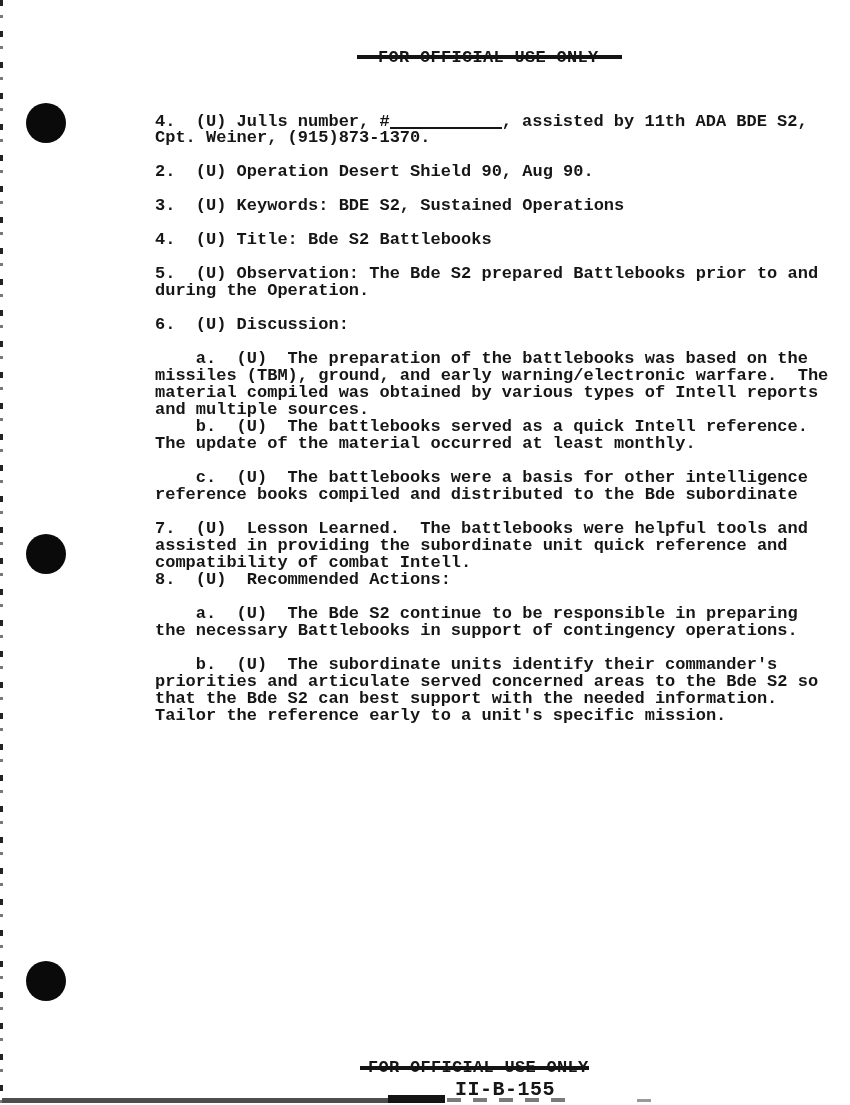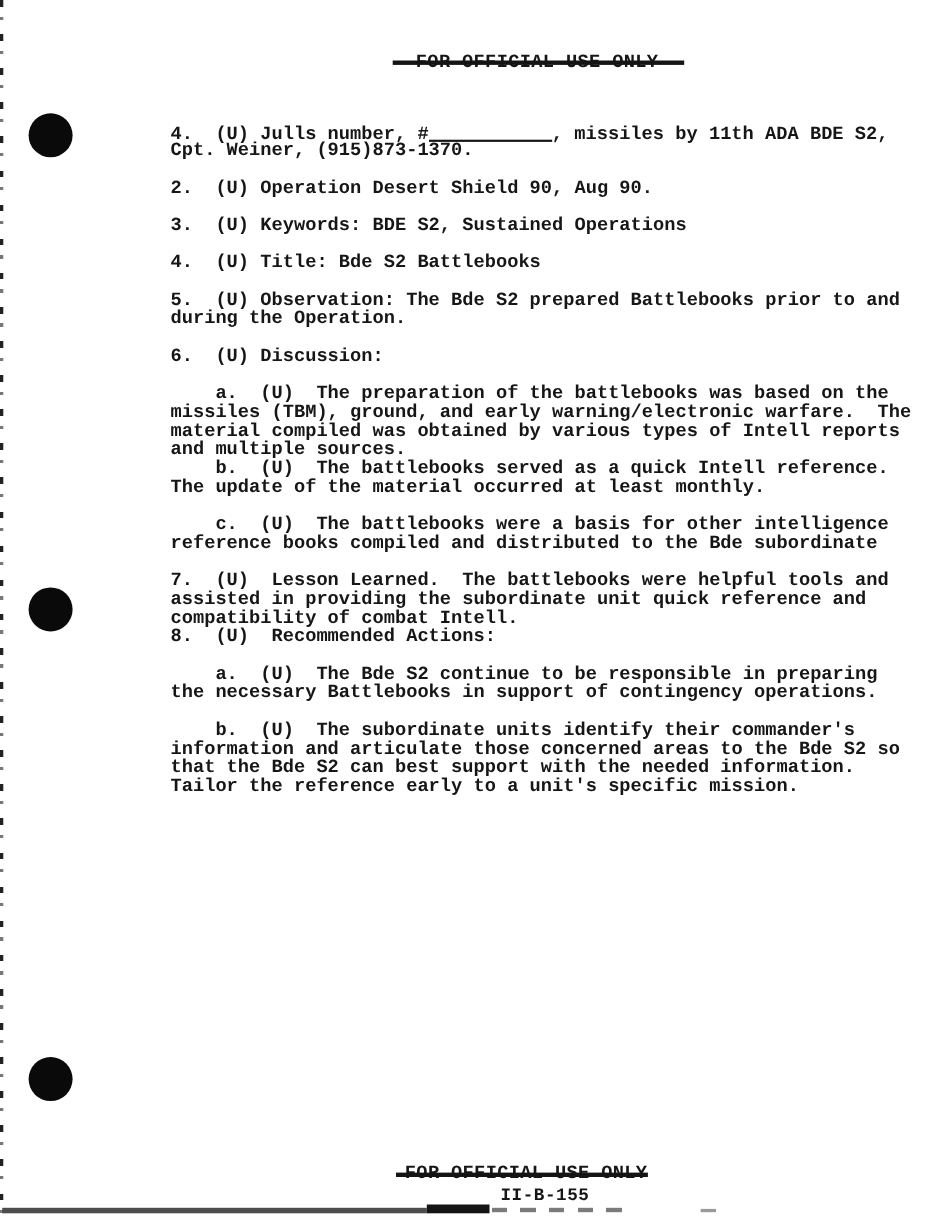--- a/index.html
+++ b/index.html
@@ -66,21 +66,21 @@
     width: 112px;
     height: 12px;
     border-bottom: 2.5px solid #161616;
     position: relative;
     top: 3px;
   }
   .page-number {
     position: absolute;
     left: 455px;
     top: 1078px;
-    font-size: 16px;
+    font-size: 20px;
     font-weight: 700;
     letter-spacing: 0.5px;
   }
   
   .artifact { position: absolute; }
   .art-band     { left: 2px;   top: 1098px; width: 386px; height: 5px; background: #4d4d4d; }
   .art-chunk    { left: 388px; top: 1095px; width: 57px;  height: 8px; background: #141414; }
   .art-dashes   { left: 447px; top: 1098px; width: 120px; height: 4px;
                   background: repeating-linear-gradient(to right,
                     rgba(90,90,90,0.8) 0 14px, rgba(0,0,0,0) 14px 26px); }
@@ -94,21 +94,21 @@
   <div class="edge-left"></div>
 
   <div class="hole" style="top:103px"></div>
   <div class="hole" style="top:534px"></div>
   <div class="hole" style="top:961px"></div>
 
   <div class="cls-text" style="left:378px; top:48px">FOR OFFICIAL USE ONLY</div>
   <div class="strike" style="left:357px; top:55px; width:265px"></div>
 
   <div class="doc-body">
-    <div class="line"><span>4.  (U) Julls number, #</span><span class="blank-line"></span><span>, missiles by 11th ADA BDE S2,</span></div>
+    <div class="line"><span>4.  (U) Julls number, #</span><span class="blank-line"></span><span>, assisted by 11th ADA BDE S2,</span></div>
     <div class="line"><span>Cpt. Weiner, (915)873-1370.</span></div>
     <div id="body-lines">
         <div class="line"></div>
         <div class="line">2.  (U) Operation Desert Shield 90, Aug 90.</div>
         <div class="line"></div>
         <div class="line">3.  (U) Keywords: BDE S2, Sustained Operations</div>
         <div class="line"></div>
         <div class="line">4.  (U) Title: Bde S2 Battlebooks</div>
         <div class="line"></div>
         <div class="line">5.  (U) Observation: The Bde S2 prepared Battlebooks prior to and</div>
@@ -128,21 +128,21 @@
         <div class="line"></div>
         <div class="line">7.  (U)  Lesson Learned.  The battlebooks were helpful tools and</div>
         <div class="line">assisted in providing the subordinate unit quick reference and</div>
         <div class="line">compatibility of combat Intell.</div>
         <div class="line">8.  (U)  Recommended Actions:</div>
         <div class="line"></div>
         <div class="line">    a.  (U)  The Bde S2 continue to be responsible in preparing</div>
         <div class="line">the necessary Battlebooks in support of contingency operations.</div>
         <div class="line"></div>
         <div class="line">    b.  (U)  The subordinate units identify their commander's</div>
-        <div class="line">information and articulate those concerned areas to the Bde S2 so</div>
+        <div class="line">priorities and articulate served concerned areas to the Bde S2 so</div>
         <div class="line">that the Bde S2 can best support with the needed information.</div>
         <div class="line">Tailor the reference early to a unit's specific mission.</div>
       </div>
   </div>
 
   <div class="cls-text" style="left:368px; top:1058px">FOR OFFICIAL USE ONLY</div>
   <div class="strike" style="left:360px; top:1066px; width:229px"></div>
 
   <div class="page-number">II-B-155</div>
 

